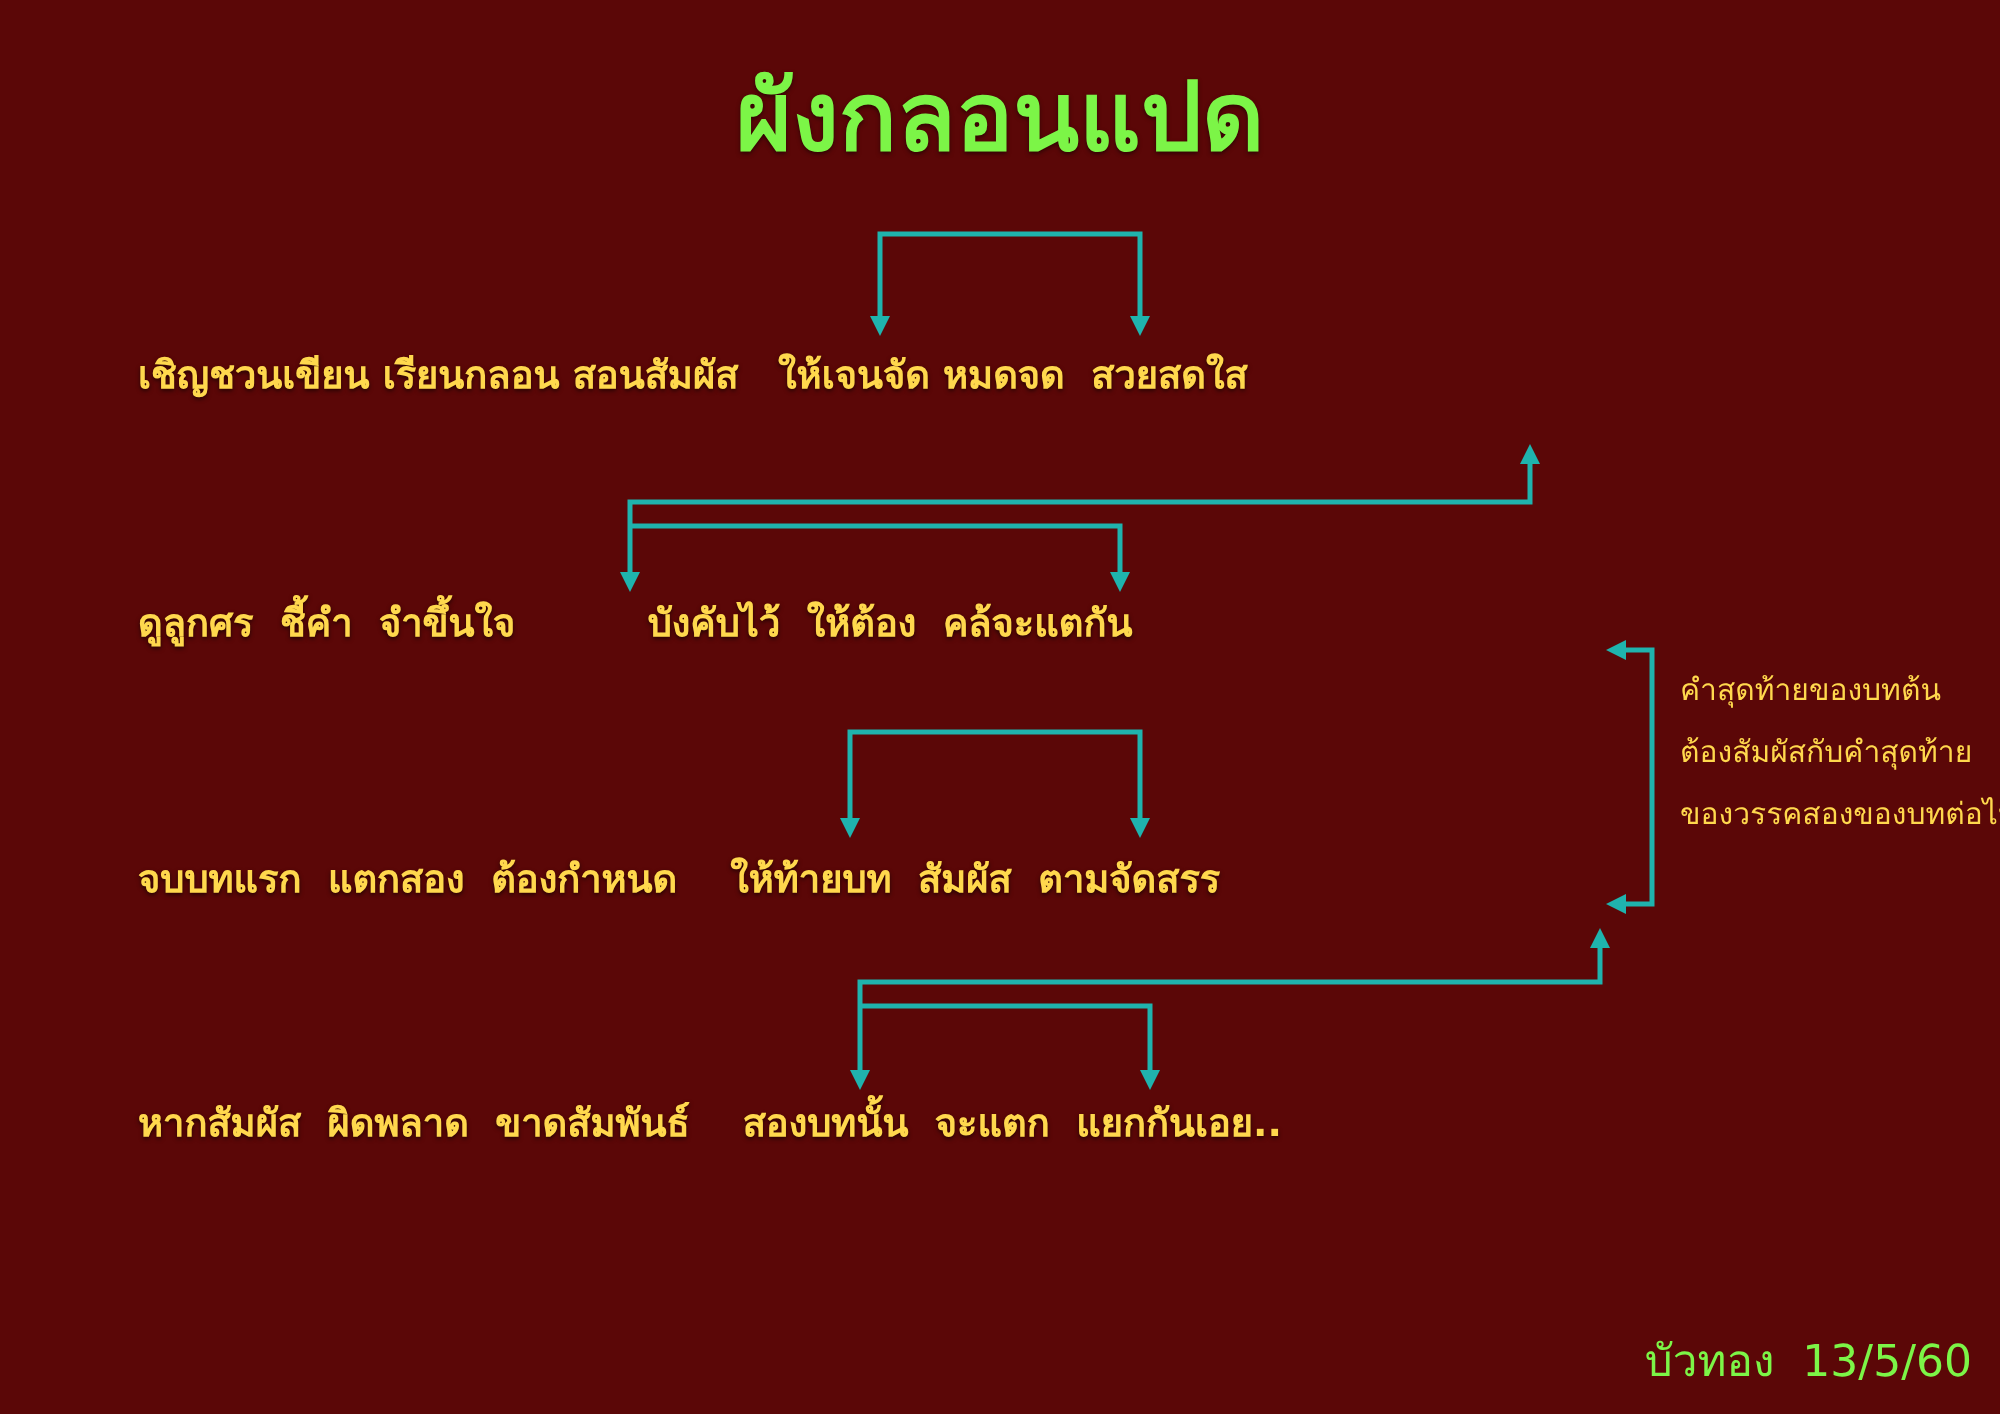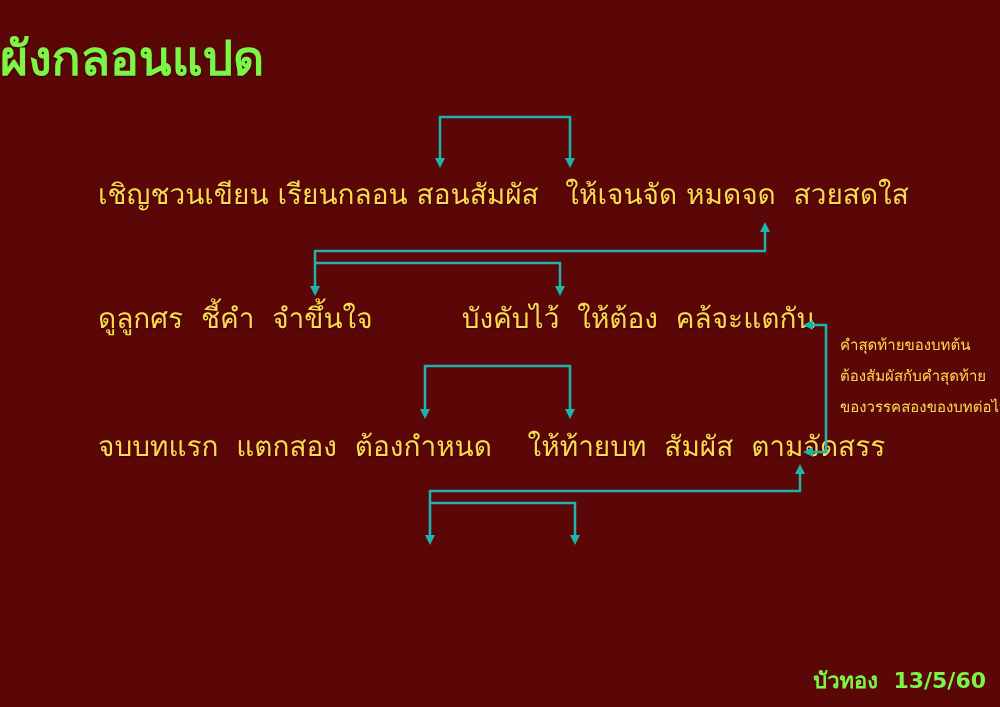--- a/index.html
+++ b/index.html
@@ -6,65 +6,67 @@
   .slide {
     position:relative;
     width:1000px; height:707px;
     background: var(--bg, #5b0707);
     overflow:hidden;
     font-family:"DejaVu Sans", sans-serif;
     --bg:#5b0707; --green:#7cf547; --yellow:#ffd84d; --teal:#1fb3ad;
   }
   .title {
     position:absolute; top:20px; left:0; width:100%;
+    text-align:center;
     color:var(--green);
     font-size:48px; font-weight:bold;
     text-shadow:0 1px 2px rgba(0,0,0,0.5);
   }
   .poem-line {
-    position:absolute; left:98px;
+    position:absolute; left:69px;
     color:var(--yellow);
-    font-size:28px; font-weight:normal;
+    font-size:19px; font-weight:bold;
     white-space:pre;
     text-shadow:0 1px 2px rgba(0,0,0,0.6);
   }
   .line1 { top:172px; }
   .line2 { top:296px; }
   .line3 { top:424px; }
   .line4 { top:546px; }
   .annotation {
     position:absolute; left:840px; top:330px;
     color:var(--yellow);
     font-size:15px; line-height:31px;
     white-space:nowrap;
   }
   .credit {
     position:absolute; right:14px; top:663px;
     color:var(--green);
-    font-size:22px; font-weight:bold;
+    font-size:22px; font-weight:normal;
     white-space:pre;
   }
   .arrows {
     position:absolute; left:0; top:0;
     width:1000px; height:707px;
     pointer-events:none;
   }
   .connector { fill:none; stroke:var(--teal); stroke-width:2.5; }
   .arrowhead { fill:var(--teal); stroke:none; }
 </style>
 </head>
 <body>
 
 <div class="slide" style="--bg: #5b0707; --green: #7cf547; --yellow: #ffd84d; --teal: #1fb3ad;">
 
   <div class="title">ผังกลอนแปด</div>
 
   <div class="poem-line line1">เชิญชวนเขียน เรียนกลอน สอนสัมผัส   ให้เจนจัด หมดจด  สวยสดใส</div>
   <div class="poem-line line2">ดูลูกศร  ชี้คำ  จำขึ้นใจ          บังคับไว้  ให้ต้อง  คล้จะแตกัน</div>
   <div class="poem-line line3">จบบทแรก  แตกสอง  ต้องกำหนด    ให้ท้ายบท  สัมผัส  ตามจัดสรร</div>
+  <div class="poem-line line4">หากสัมผัส  ผิดพลาด  ขาดสัมพันธ์    สองบทนั้น  จะแตก  แยกกันเอย..</div>
 
   <div class="annotation">
     <div>คำสุดท้ายของบทต้น</div>
     <div>ต้องสัมผัสกับคำสุดท้าย</div>
     <div>ของวรรคสองของบทต่อไป</div>
   </div>
 
   <div class="credit">บัวทอง  13/5/60</div>
 
   <svg class="arrows" viewBox="0 0 1000 707" xmlns="http://www.w3.org/2000/svg">

